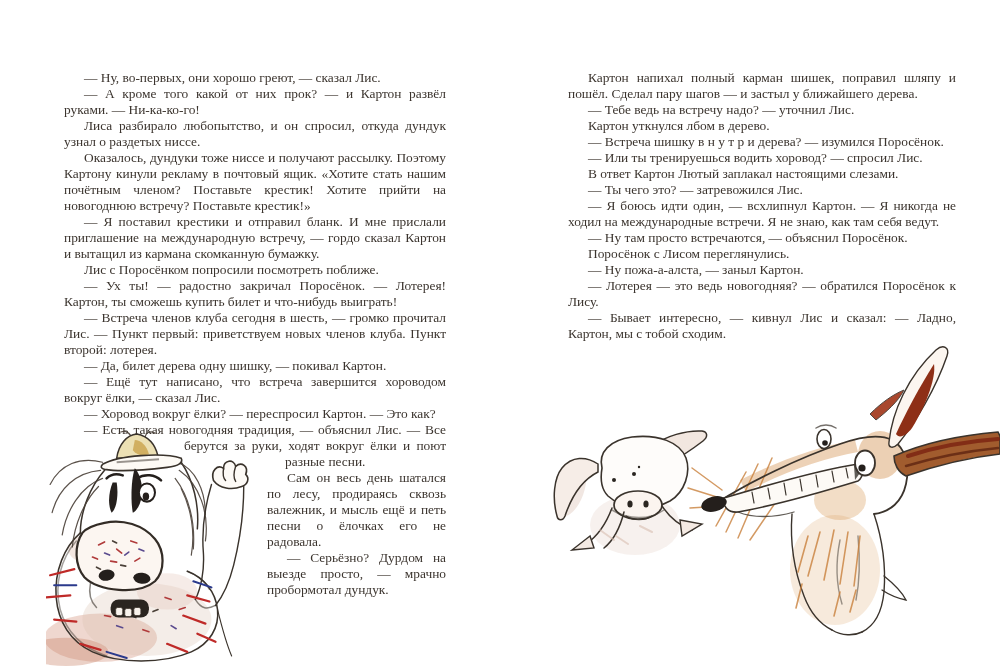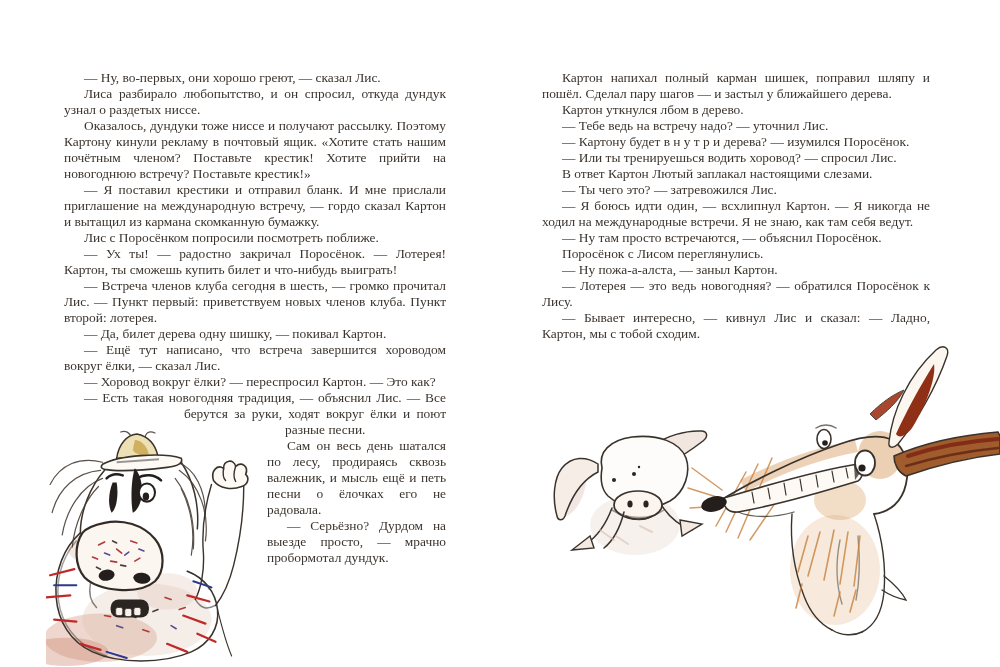--- a/index.html
+++ b/index.html
@@ -7,40 +7,41 @@
     width:1000px;height:667px;background:#ffffff;overflow:hidden;
     font-family:"Liberation Serif","DejaVu Serif",serif;
   }
   .spread{position:relative;width:1000px;height:667px;background:#ffffff;color:#3b342e;}
   .text-col{
     position:absolute;top:70px;width:382px;
     font-size:13.4px;line-height:16px;text-align:justify;
     hyphens:auto;-webkit-hyphens:auto;
   }
   .left-col{left:64px;}
-  .right-col{left:542px;width:388px;}
+  .right-col{left:568px;width:388px;}
   .para{margin:0;text-indent:20px;}
   
   .illu-spacer{
     float:left;width:225px;height:250px;
     shape-outside:polygon(0px 17px,120px 17px,120px 33px,221px 33px,221px 48px,203px 48px,203px 250px,0px 250px);
   }
   .illu{position:absolute;pointer-events:none;}
   .illu-dunduk{left:46px;top:428px;width:220px;height:238px;}
   .illu-pigfox{left:540px;top:340px;width:460px;height:327px;}
 </style>
 </head>
 <body>
 
 <div class="spread">
 
   <div>
     <div class="text-col left-col">
       <div>
           <p class="para">— Ну, во-первых, они хорошо греют, — сказал Лис.</p>
+          <p class="para">— А кроме того какой от них прок? — и Картон развёл руками. — Ни-ка-ко-го!</p>
           <p class="para">Лиса разбирало любопытство, и он спросил, откуда дундук узнал о раздетых ниссе.</p>
           <p class="para">Оказалось, дундуки тоже ниссе и получают рассылку. Поэтому Картону кинули рекламу в почтовый ящик. «Хотите стать нашим почётным членом? Поставьте крестик! Хотите прийти на новогоднюю встречу? Поставьте крестик!»</p>
           <p class="para">— Я поставил крестики и отправил бланк. И мне прислали приглашение на международную встречу, — гордо сказал Картон и вытащил из кармана скомканную бумажку.</p>
           <p class="para">Лис с Поросёнком попросили посмотреть поближе.</p>
           <p class="para">— Ух ты! — радостно закричал Поросёнок. — Лотерея! Картон, ты сможешь купить билет и что-нибудь выиграть!</p>
           <p class="para">— Встреча членов клуба сегодня в шесть, — громко прочитал Лис. — Пункт первый: приветствуем новых членов клуба. Пункт второй: лотерея.</p>
           <p class="para">— Да, билет дерева одну шишку, — покивал Картон.</p>
           <p class="para">— Ещё тут написано, что встреча завершится хороводом вокруг ёлки, — сказал Лис.</p>
           <p class="para">— Хоровод вокруг ёлки? — переспросил Картон. — Это как?</p>
         </div>
@@ -159,23 +160,23 @@
           <path d="M60,222 L80,228"></path>
           <path d="M146,152 L164,158"></path>
       </g>
     </svg>
   </div>
 
   <div>
     <div class="text-col right-col">
       <div>
           <p class="para">Картон напихал полный карман шишек, поправил шляпу и пошёл. Сделал пару шагов — и застыл у ближайшего дерева.</p>
+          <p class="para">— Тебе ведь на встречу надо? — уточнил Лис.</p>
           <p class="para">Картон уткнулся лбом в дерево.</p>
-          <p class="para">— Тебе ведь на встречу надо? — уточнил Лис.</p>
-          <p class="para">— Картону будет  в н у т р и  дерева? — изумился Поросёнок.</p>
+          <p class="para">— Встреча шишку  в н у т р и  дерева? — изумился Поросёнок.</p>
           <p class="para">— Или ты тренируешься водить хоровод? — спросил Лис.</p>
           <p class="para">В ответ Картон Лютый заплакал настоящими слезами.</p>
           <p class="para">— Ты чего это? — затревожился Лис.</p>
           <p class="para">— Я боюсь идти один, — всхлипнул Картон. — Я никогда не ходил на международные встречи. Я не знаю, как там себя ведут.</p>
           <p class="para">— Ну там просто встречаются, — объяснил Поросёнок.</p>
           <p class="para">Поросёнок с Лисом переглянулись.</p>
           <p class="para">— Ну пожа-а-алста, — заныл Картон.</p>
           <p class="para">— Лотерея — это ведь новогодняя? — обратился Поросёнок к Лису.</p>
           <p class="para">— Бывает интересно, — кивнул Лис и сказал: — Ладно, Картон, мы с тобой сходим.</p>
         </div>

